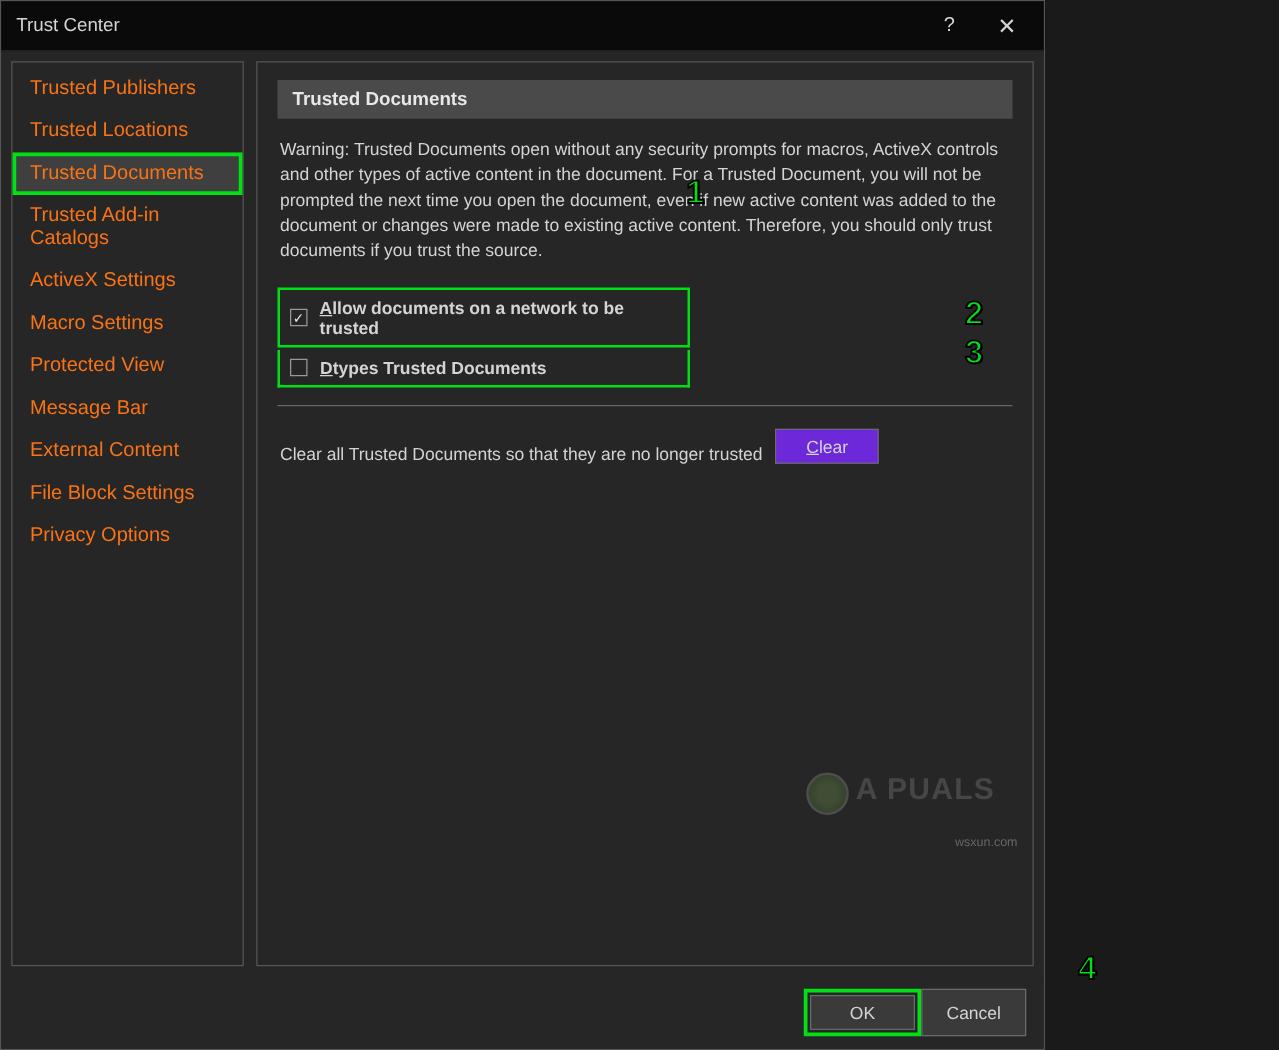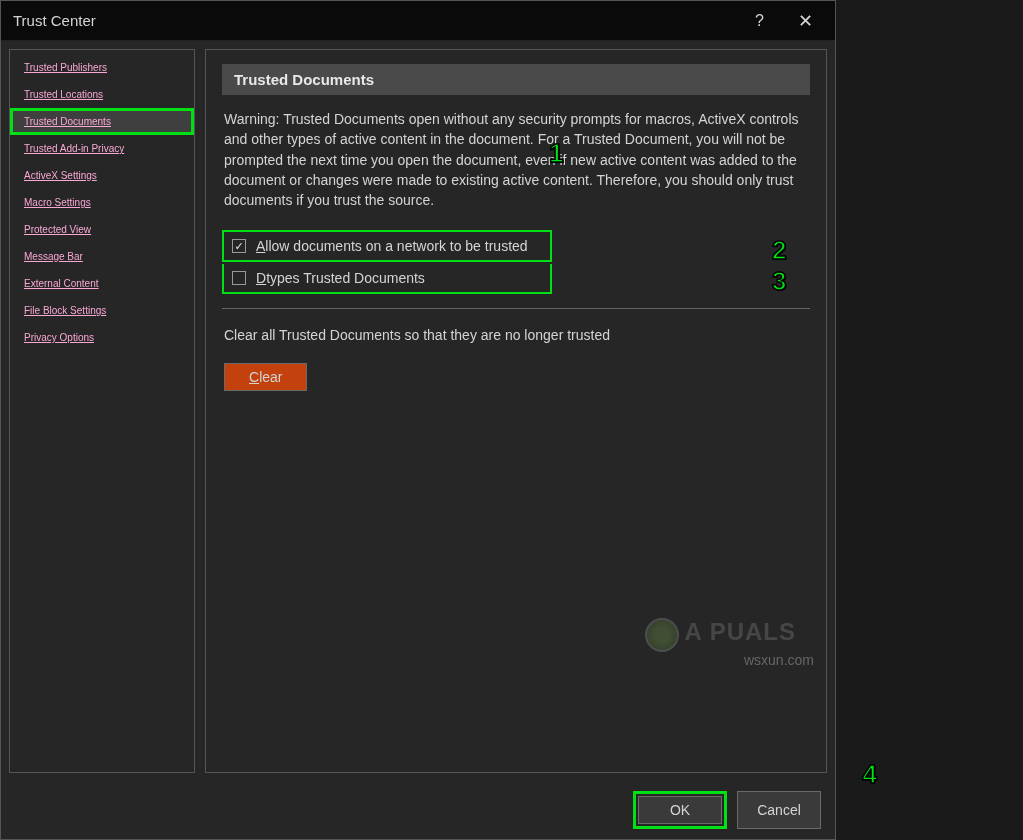--- a/index.html
+++ b/index.html
@@ -65,24 +65,23 @@
 
 .sidebar {
   width: 186px;
   border: 1px solid #555;
   background: #262626;
   padding: 4px 0;
 }
 
 .sidebar-item {
   padding: 8px 14px;
-  color: #f9a8d4;
-  cursor: pointer;
-  font-size: 10px;
-  text-decoration: underline;
+  color: #f97316;
+  cursor: pointer;
+  font-size: 16px;
 }
 
 .sidebar-item.selected {
   background: #3f3f3f;
   outline: 3px solid #00e014;
   outline-offset: -3px;
 }
 
 .main-panel {
   flex: 1;
@@ -134,57 +133,57 @@
   font-size: 11px;
   color: #e8e8e8;
 }
 
 .checkbox.checked::before {
   content: "✓";
 }
 
 .checkbox-label {
   color: #d4d4d4;
+  font-weight: bold;
 }
 
 .checkbox-label .underline {
   text-decoration: underline;
 }
 
 .divider {
   border: none;
   border-top: 1px solid #666;
   margin: 14px 0;
 }
 
 .clear-row {
   display: flex;
-  align-items: flex-start;
-  gap: 20px;
+  align-items: flex-end;
+  gap: 10px;
   padding: 4px 2px;
-  flex-direction: column;
 }
 
 .clear-button {
-  background: #c2410c;
+  background: #6d28d9;
   border: 1px solid #6a6a6a;
   color: #d4d4d4;
   padding: 5px 24px;
   cursor: pointer;
   font-size: 14px;
 }
 
 .clear-button .underline {
   text-decoration: underline;
 }
 
 .footer {
   display: flex;
   justify-content: flex-end;
-  gap: 10px;
+  gap: 0;
   padding: 10px 14px;
   background: #262626;
 }
 
 .dialog-button {
   background: #3a3a3a;
   border: 1px solid #6a6a6a;
   color: #d4d4d4;
   padding: 5px 0;
   width: 84px;
@@ -248,44 +247,44 @@
 .watermark-text {
   color: #777;
   font-size: 24px;
   font-weight: bold;
   letter-spacing: 1px;
 }
 
 .wsxun {
   position: absolute;
   right: 12px;
-  bottom: 104px;
+  bottom: 92px;
   color: #666;
-  font-size: 14px;
+  font-size: 10px;
   text-align: right;
 }
 </style>
 </head>
 <body>
 
 <div class="dialog">
 
   <div class="titlebar">
     <span class="titlebar-text">Trust Center</span>
     <span class="titlebar-help">?</span>
     <span class="titlebar-close">✕</span>
   </div>
 
   <div class="body-area">
 
     <div class="sidebar">
       <div class="sidebar-item">Trusted Publishers</div>
       <div class="sidebar-item">Trusted Locations</div>
       <div class="sidebar-item selected">Trusted Documents</div>
-      <div class="sidebar-item">Trusted Add-in Privacy</div>
+      <div class="sidebar-item">Trusted Add-in Catalogs</div>
       <div class="sidebar-item">ActiveX Settings</div>
       <div class="sidebar-item">Macro Settings</div>
       <div class="sidebar-item">Protected View</div>
       <div class="sidebar-item">Message Bar</div>
       <div class="sidebar-item">External Content</div>
       <div class="sidebar-item">File Block Settings</div>
       <div class="sidebar-item">Privacy Options</div>
     </div>
 
     <div class="main-panel">

